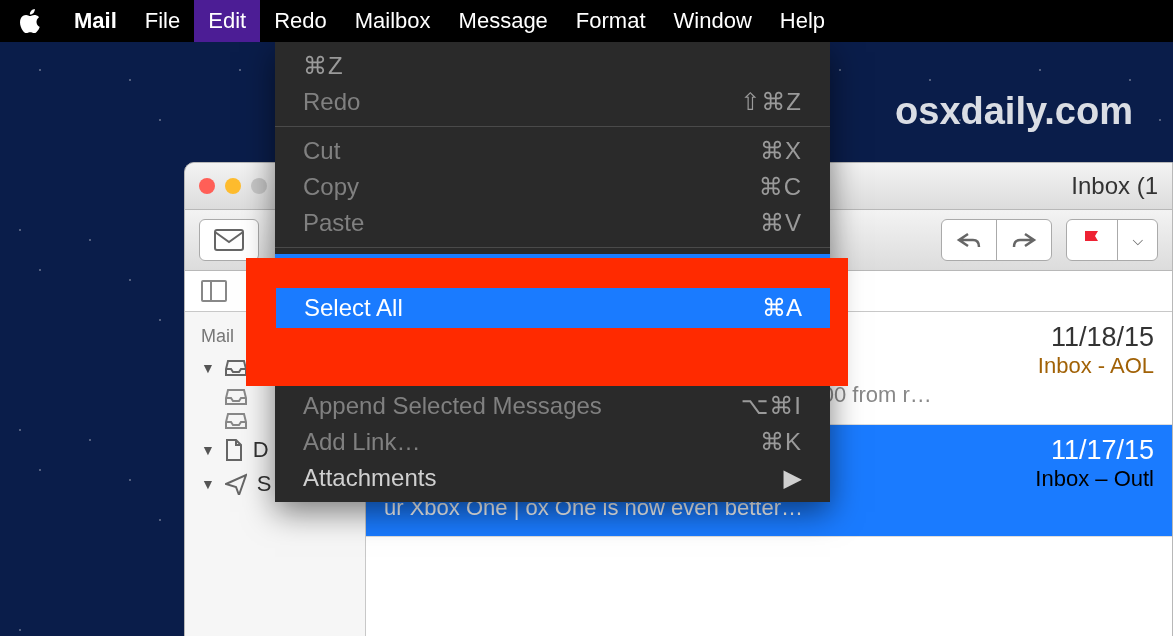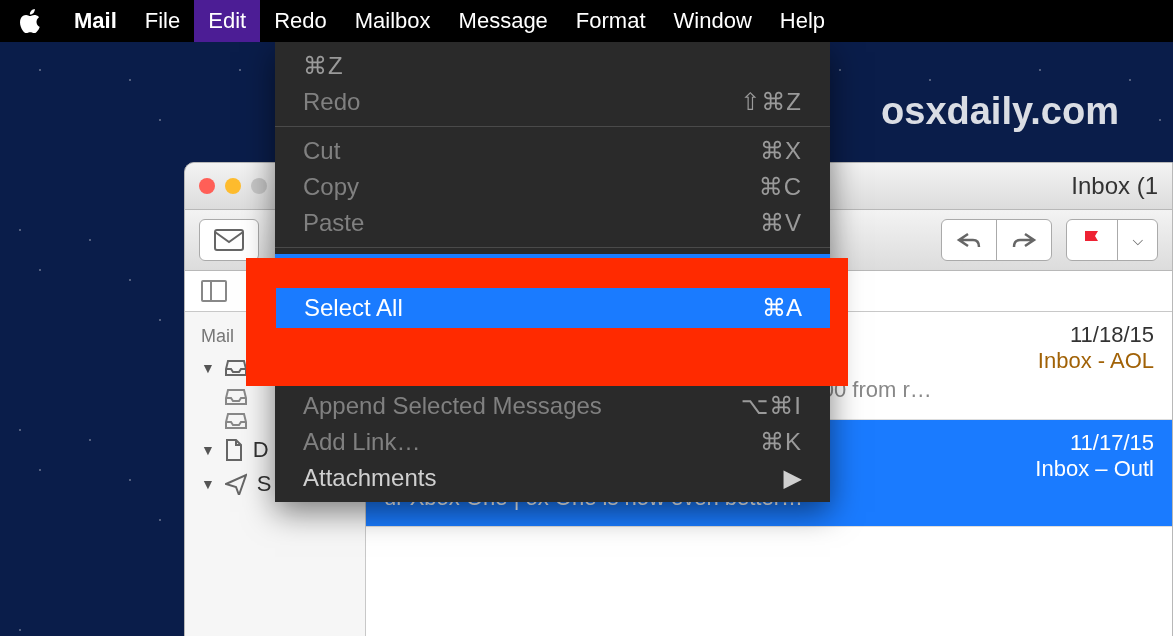--- a/index.html
+++ b/index.html
@@ -1,17 +1,17 @@
 <!DOCTYPE html>
 <html><head>
 <meta charset="utf-8">
 <style>
 html,body{margin:0;padding:0;width:1173px;height:636px;overflow:hidden;font-family:-apple-system,"Helvetica Neue",Helvetica,Arial,sans-serif;background:#0a1d4a;}
 .stars{position:absolute;inset:0;background:#0a1d4a;background-image:radial-gradient(1px 1px at 20px 30px,#fff,transparent),radial-gradient(1px 1px at 40px 70px,#fff,transparent),radial-gradient(1px 1px at 90px 40px,#fff,transparent),radial-gradient(1px 1px at 130px 80px,#fff,transparent),radial-gradient(1px 1px at 160px 120px,#fff,transparent);background-size:200px 200px;}
-.watermark{position:absolute;top:90px;right:54px;color:#fff;font-size:38px;font-weight:600;opacity:.85;}
+.watermark{position:absolute;top:90px;right:40px;color:#fff;font-size:38px;font-weight:600;opacity:.85;}
 .menubar{position:absolute;top:0;left:0;right:0;height:42px;background:#000;display:flex;align-items:center;padding:0 20px;color:#fff;font-size:22px;z-index:100;}
 .menubar .apple{font-size:24px;margin-right:18px;}
 .menubar .item{padding:0 14px;height:42px;display:flex;align-items:center;cursor:default;}
 .menubar .item.bold{font-weight:700;}
 .menubar .item.active{background:#4c1d95;}
 .dropdown{position:absolute;top:42px;left:275px;width:555px;background:#2a2a2a;color:#d0d0d0;font-size:24px;z-index:90;padding:6px 0 6px 0;box-shadow:0 10px 30px rgba(0,0,0,.5);}
 .dropdown .row{display:flex;align-items:center;height:36px;padding:0 28px;}
 .dropdown .row.disabled{color:#808080;}
 .dropdown .row .lbl{flex:1;}
 .dropdown .row .sc{color:#9a9a9a;letter-spacing:1px;}
@@ -40,28 +40,28 @@
 .sidebar-hdr .icon{width:22px;height:18px;border:2px solid #888;border-radius:2px;position:relative;}
 .sidebar-hdr .icon:after{content:"";position:absolute;left:7px;top:-2px;bottom:-2px;width:2px;background:#888;}
 .content{display:flex;height:calc(100% - 146px);}
 .sidebar{width:180px;background:#f6f6f6;border-right:1px solid #c8c8c8;padding:10px 0;font-size:22px;color:#333;position:relative;}
 .sidebar .title{padding:4px 16px;color:#777;font-size:18px;}
 .sidebar .row{display:flex;align-items:center;gap:10px;padding:4px 16px;}
 .sidebar .tri{font-size:14px;color:#555;}
 .msglist{flex:1;background:#fff;overflow:hidden;}
 .msg{padding:10px 18px 14px 18px;border-bottom:1px solid #ddd;color:#333;}
 .msg .line1{display:flex;align-items:baseline;}
-.msg .date{margin-left:auto;color:#333;font-size:22px;}
+.msg .date{margin-left:auto;color:#333;font-size:27px;}
 .msg .line2{display:flex;font-size:22px;}
 .msg .subj{color:#333;}
 .msg .mbx{margin-left:auto;color:#a16207;}
 .msg .prev{color:#888;font-size:22px;line-height:1.3;margin-top:2px;}
 .msg.sel{background:#1a7bff;color:#fff;}
 .msg.sel .date,.msg.sel .subj,.msg.sel .prev{color:#fff;}
-.msg.sel .mbx{color:#ffffff;}
+.msg.sel .mbx{color:#000000;}
 svg{display:block;}
 </style>
 </head>
 <body>
 
 <div class="stars"></div>
 <div class="watermark">osxdaily.com</div>
 
 <div class="menubar">
   <span class="apple">

